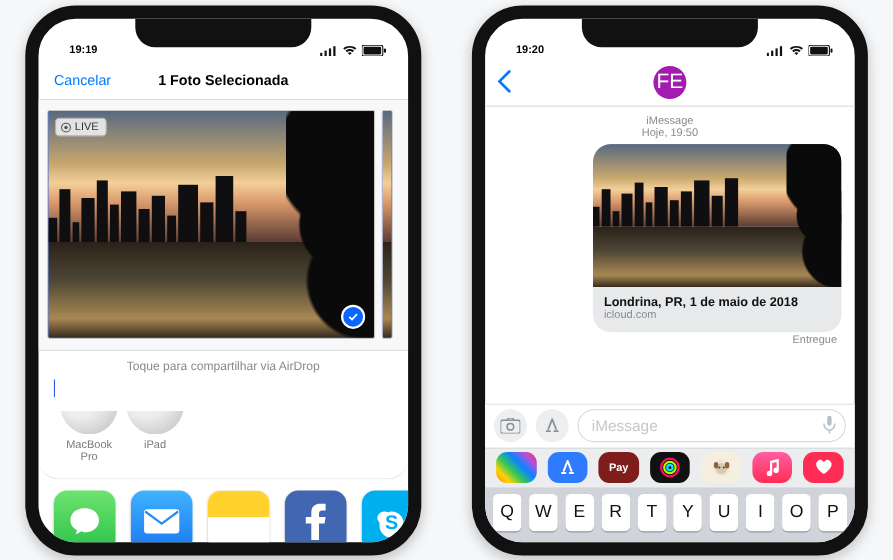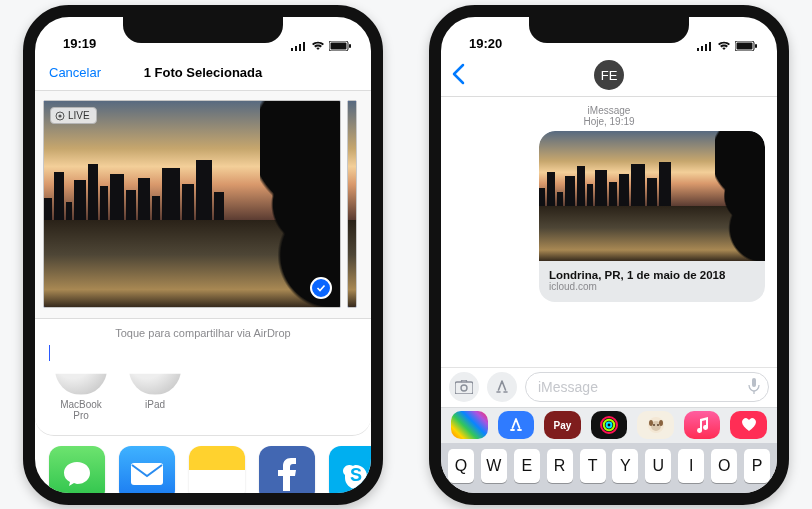--- a/index.html
+++ b/index.html
@@ -33,21 +33,21 @@
     border-bottom-right-radius: 18px;
     z-index: 20;
   }
   .statusbar {
     position: relative;
     height: 38px;
     display: flex;
     align-items: flex-end;
     justify-content: space-between;
     padding: 0 20px 4px 28px;
-    font-size: 13px;
+    font-size: 10px;
     font-weight: 600;
   }
   .status-right { display:flex; align-items:center; gap:4px; }
   .signal, .wifi, .battery { display:inline-block; }
   .signal svg, .wifi svg, .battery svg { display:block; }
 
   
   .share-header {
     height: 36px;
     display: flex;
@@ -125,21 +125,21 @@
   }
   .airdrop-area {
     text-align:center;
     font-size:11px;
     color:#8a8a8e;
     padding:8px 0 6px;
     border-bottom:1px solid #e1e1e1;
     border-radius:19px;
   }
   .airdrop-row {
-    display:flex; gap:18px; padding:4px 18px 8px; align-items:flex-start;
+    display:flex; gap:4px; padding:4px 18px 8px; align-items:flex-start;
     position:relative;
   }
   .airdrop-item { width:56px; text-align:center; }
   .avatar-circle {
     width:52px; height:52px; border-radius:50%;
     background:radial-gradient(circle at 35% 30%, #eee 0 40%, #bbb 100%);
     margin:0 auto 4px;
     overflow:hidden;
     clip-path: inset(60% 0 0 0); 
   }
@@ -163,22 +163,22 @@
   .ic-sk { background:#00aff0;}
   .cursor-bar { position:absolute; left:14px; top:6px; width:1px; height:16px; background:#2a59ff;}
 
   
   .msg-header {
     height:42px; display:flex; align-items:center; justify-content:center;
     border-bottom:1px solid #dcdcdc; position:relative;
   }
   .back-chev { position:absolute; left:10px; top:8px; color:#007aff; font-size:24px; font-weight:300;}
   .contact-avatar{
-    width:30px; height:30px; border-radius:50%; background:#404040;
-    color:#fff; font-size:13px; font-weight:500;
+    width:30px; height:30px; border-radius:50%; background:#a21caf;
+    color:#fff; font-size:19px; font-weight:500;
     display:flex; align-items:center; justify-content:center;
   }
   .thread-meta { text-align:center; font-size:10px; color:#8a8a8e; padding:8px 0 4px;}
   .thread-meta .t1{ display:block;}
   .bubble-wrap { display:flex; justify-content:flex-end; padding:0 12px;align-items:flex-end;}
   .bubble {
     width:226px; background:#e7e9eb; border-radius:16px; overflow:hidden;
   }
   .bubble-photo {
     height:130px; position:relative; overflow:hidden;
@@ -388,21 +388,21 @@
           <path d="M12 2 L3 11 L12 20" stroke="#007aff" stroke-width="2.5" fill="none" stroke-linecap="round" stroke-linejoin="round"></path>
         </svg>
     </span>
     <div class="contact-avatar">
       <span>FE</span>
     </div>
   </div>
 
   <div class="thread-meta">
     <span class="t1">iMessage</span>
-    <span>Hoje, 19:19</span>
+    <span>Hoje, 19:50</span>
   </div>
 
   <div class="bubble-wrap">
     <div class="bubble">
       <div class="bubble-photo">
         <div class="sunset-sky"></div>
         <div class="skyline" style="top:30%;height:28%">
           <div class="bld" style="width:6px;height:18px"></div>
           <div class="bld" style="width:8px;height:34px"></div>
           <div class="bld" style="width:6px;height:14px"></div>
@@ -418,20 +418,21 @@
         </div>
         <div class="sunset-water"></div>
         <div class="tree" style="width:60px"></div>
       </div>
       <div class="bubble-card">
         <div class="bubble-title">Londrina, PR, 1 de maio de 2018</div>
         <div class="bubble-sub">icloud.com</div>
       </div>
     </div>
   </div>
+  <div class="delivered">Entregue</div>
 
   <div class="compose-bar">
     <div class="compose-btn">
       <svg width="18" height="14" viewBox="0 0 18 14">
           <rect x="0" y="2" width="18" height="12" rx="2" fill="none" stroke="#8a8f99" stroke-width="1.4"></rect>
           <path d="M6 2 L7 0 H11 L12 2" fill="none" stroke="#8a8f99" stroke-width="1.4"></path>
           <circle cx="9" cy="8" r="3" fill="none" stroke="#8a8f99" stroke-width="1.4"></circle>
         </svg>
     </div>
     <div class="compose-btn">

